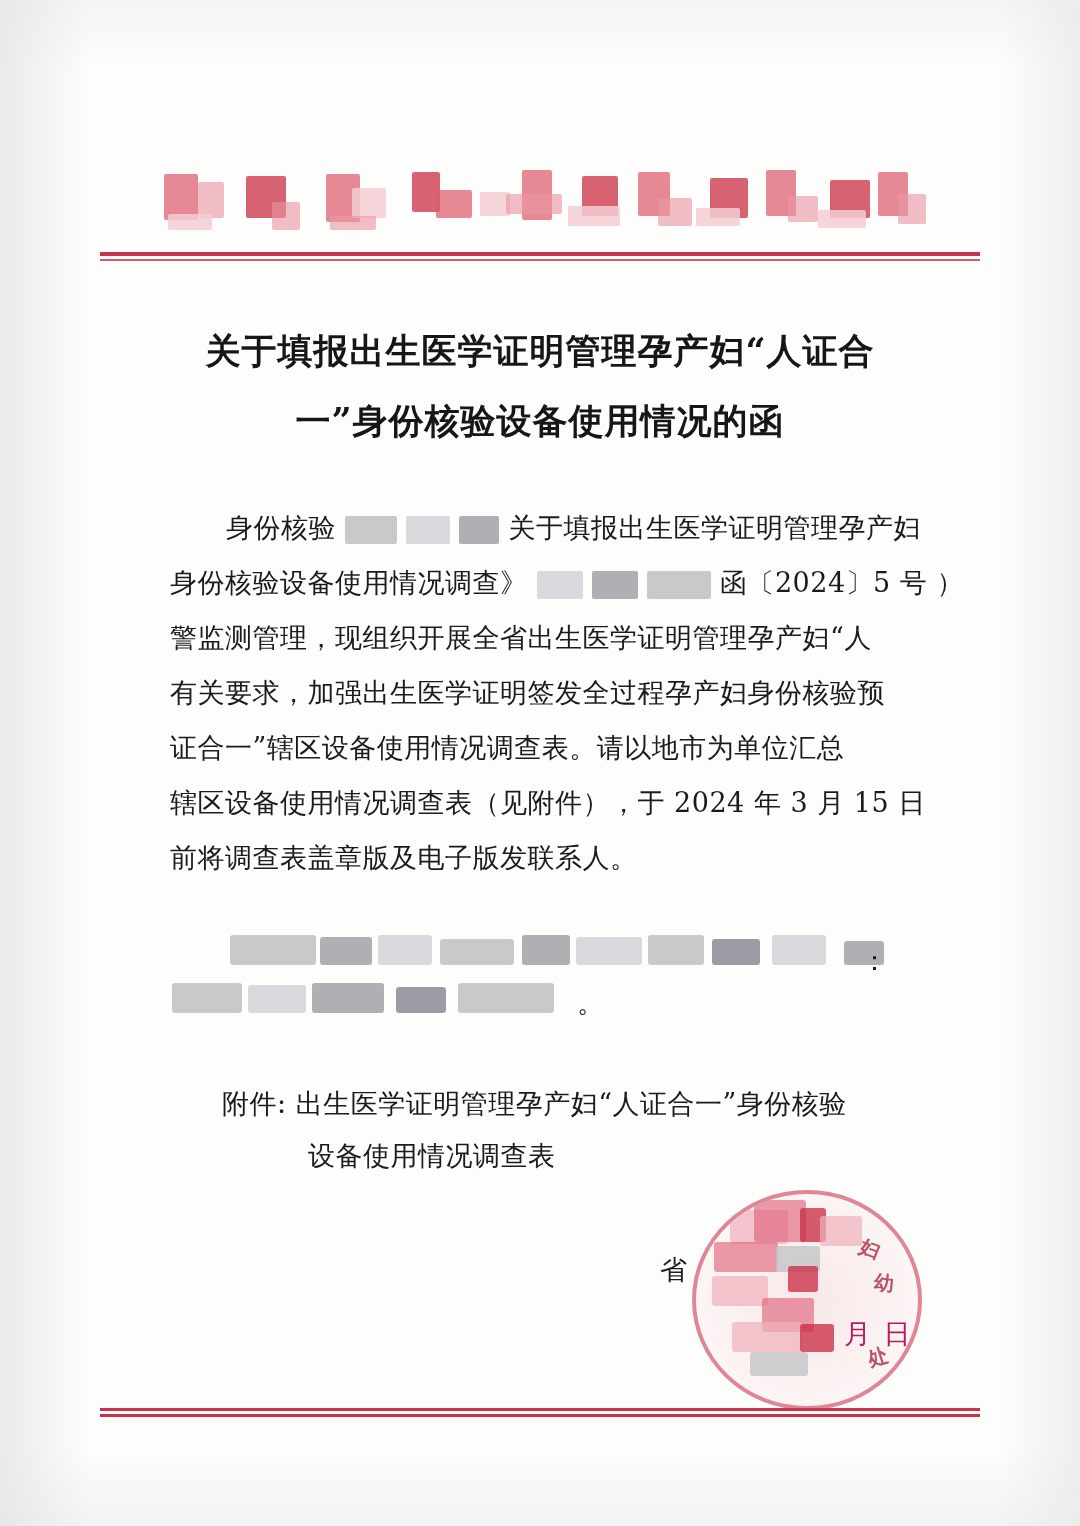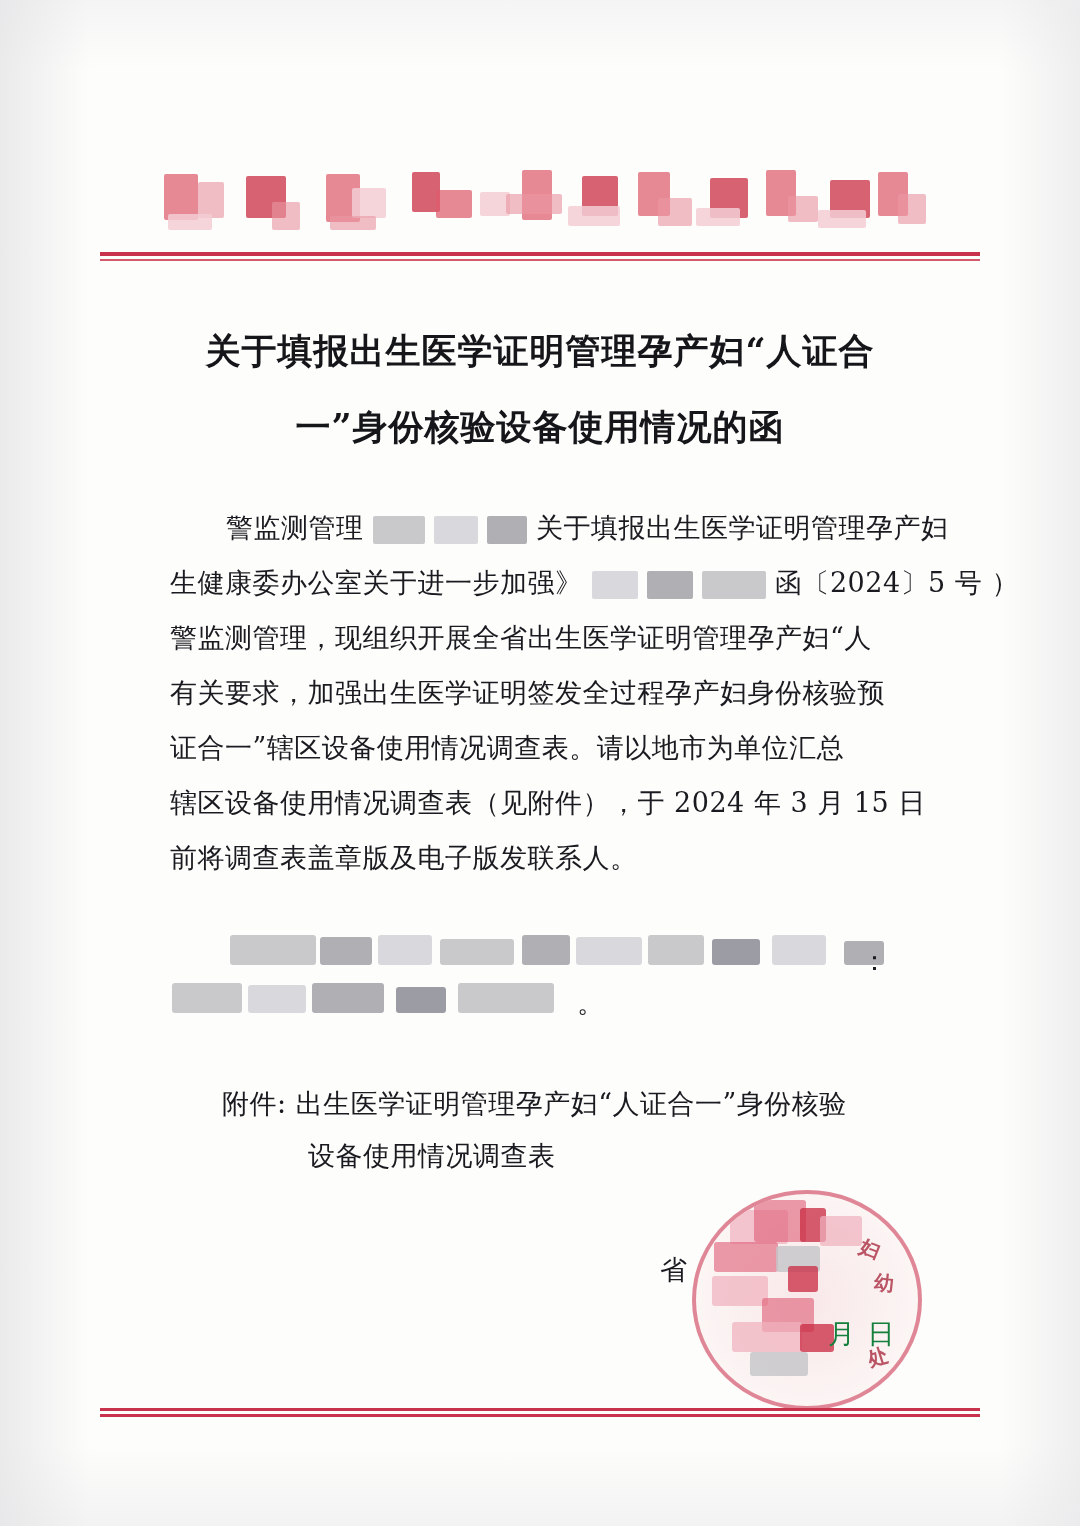--- a/index.html
+++ b/index.html
@@ -93,21 +93,21 @@
     width: 800px;
     text-align: center;
     font-family: "DejaVu Serif", "Liberation Serif", serif;
     font-weight: bold;
     font-size: 35px;
     line-height: 58px;
     color: #15161a;
     letter-spacing: 1px;
   }
   #doc-title .ln { display: block; white-space: nowrap; }
-  #doc-title .ln2 { margin-top: 18px; text-align: center; }
+  #doc-title .ln2 { margin-top: 12px; text-align: center; }
 
   
   #body-text {
     position: absolute;
     left: 170px;
     top: 500px;
     width: 760px;
     font-size: 27px;
     line-height: 55px;
     color: #1a1b20;
@@ -179,24 +179,24 @@
     font-size: 27px;
     color: #1a1b20;
   }
   #sig-dept {
     position: absolute;
     left: 0; top: 12px;
     letter-spacing: 1px;
   }
   #sig-date {
     position: absolute;
-    left: 168px;
+    left: 184px;
     top: 76px;
     letter-spacing: 2px;
-    color: #15803d;
+    color: #be185d;
   }
   #sig-date .dt { display: inline-block; }
 
   
   #seal {
     position: absolute;
     left: 692px;
     top: 1190px;
     width: 222px;
     height: 212px;
@@ -274,29 +274,29 @@
   </div>
 
   <div id="doc-title">
     <span class="ln ln1">关于填报出生医学证明管理孕产妇“人证合</span>
     <span class="ln ln2">一”身份核验设备使用情况的函</span>
   </div>
 
   <div id="body-text">
 
     <div class="p-line indent2">
-      <span>警监测管理</span>
+      <span>身份核验</span>
       <span class="inl gr1" style="width:52px;height:28px;"></span>
       <span class="inl gr3" style="width:44px;height:28px;"></span>
       <span class="inl gr2" style="width:40px;height:28px;"></span>
       <span>关于填报出生医学证明管理孕产妇</span>
     </div>
 
     <div class="p-line">
-      <span>生健康委办公室关于进一步加强》</span>
+      <span>身份核验设备使用情况调查》</span>
       <span class="inl gr3" style="width:46px;height:28px;"></span>
       <span class="inl gr2" style="width:46px;height:28px;"></span>
       <span class="inl gr1" style="width:64px;height:28px;"></span>
       <span>函〔2024〕5 号</span>
       <span>）</span>
     </div>
 
     <div class="p-line">警监测管理，现组织开展全省出生医学证明管理孕产妇“人</div>
     <div class="p-line">有关要求，加强出生医学证明签发全过程孕产妇身份核验预</div>
     <div class="p-line">证合一”辖区设备使用情况调查表。请以地市为单位汇总</div>

